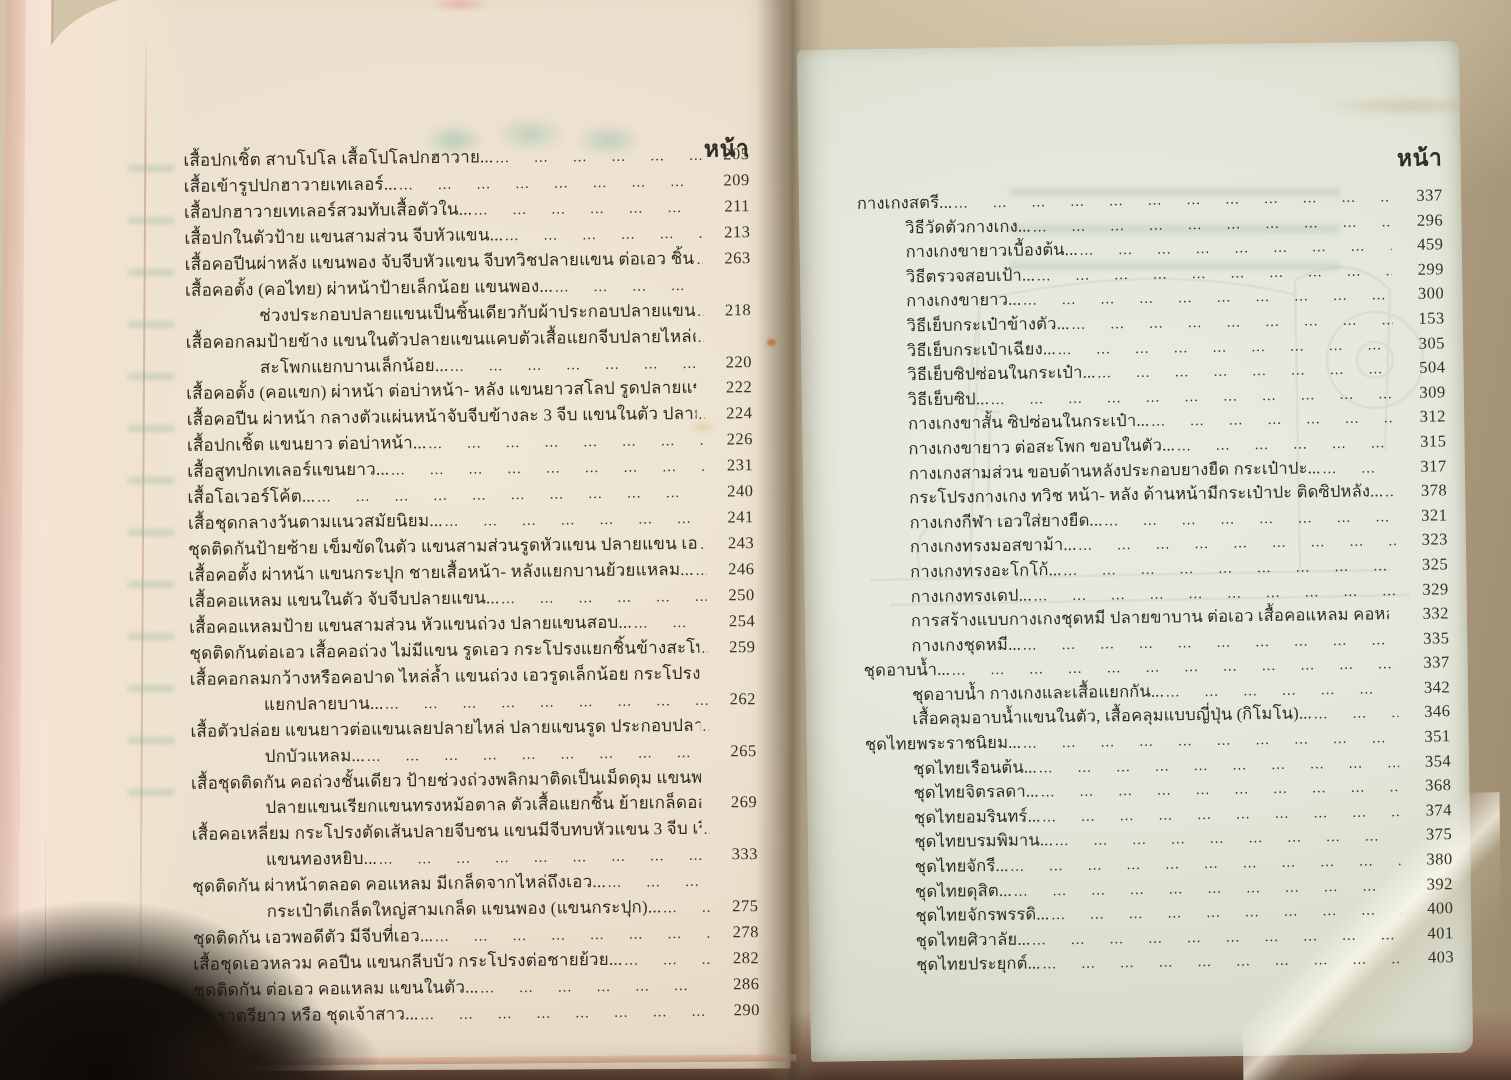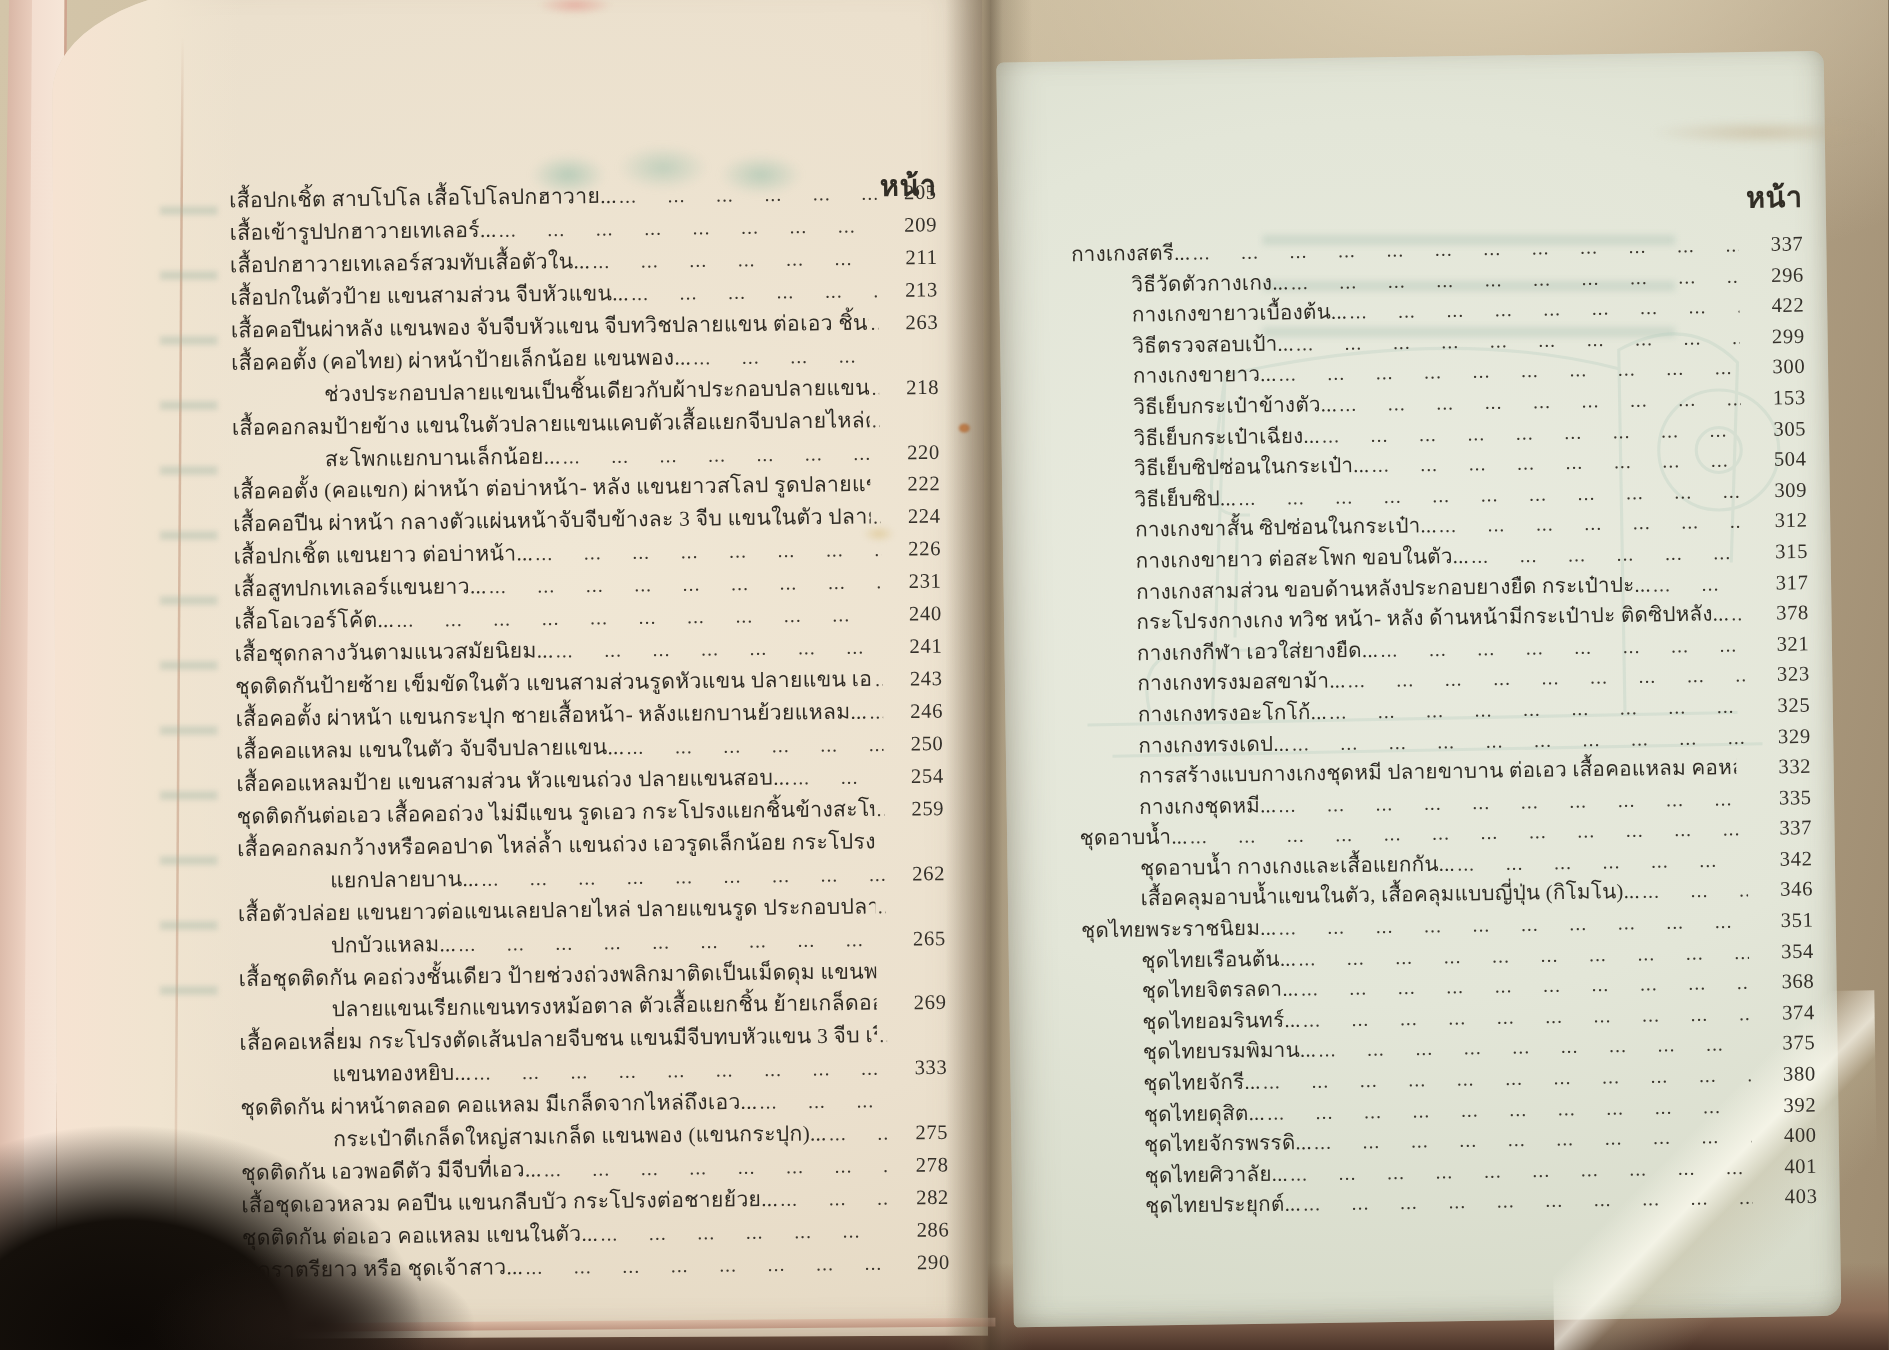--- a/index.html
+++ b/index.html
@@ -362,21 +362,21 @@
           <span class="n">337</span>
         </div>
         <div class="row ind">
           <span class="t">วิธีวัดตัวกางเกง...</span>
           <span class="dots">...  ...  ...  ...  ...  ...  ...  ...  ...  ...  ...  ...  ...  ...  ...  ...  ...  ...  ...  ...  </span>
           <span class="n">296</span>
         </div>
         <div class="row ind">
           <span class="t">กางเกงขายาวเบื้องต้น...</span>
           <span class="dots">...  ...  ...  ...  ...  ...  ...  ...  ...  ...  ...  ...  ...  ...  ...  ...  ...  ...  ...  ...  </span>
-          <span class="n">422</span>
+          <span class="n">459</span>
         </div>
         <div class="row ind">
           <span class="t">วิธีตรวจสอบเป้า...</span>
           <span class="dots">...  ...  ...  ...  ...  ...  ...  ...  ...  ...  ...  ...  ...  ...  ...  ...  ...  ...  ...  ...  </span>
           <span class="n">299</span>
         </div>
         <div class="row ind">
           <span class="t">กางเกงขายาว...</span>
           <span class="dots">...  ...  ...  ...  ...  ...  ...  ...  ...  ...  ...  ...  ...  ...  ...  ...  ...  ...  ...  ...  </span>
           <span class="n">300</span>

